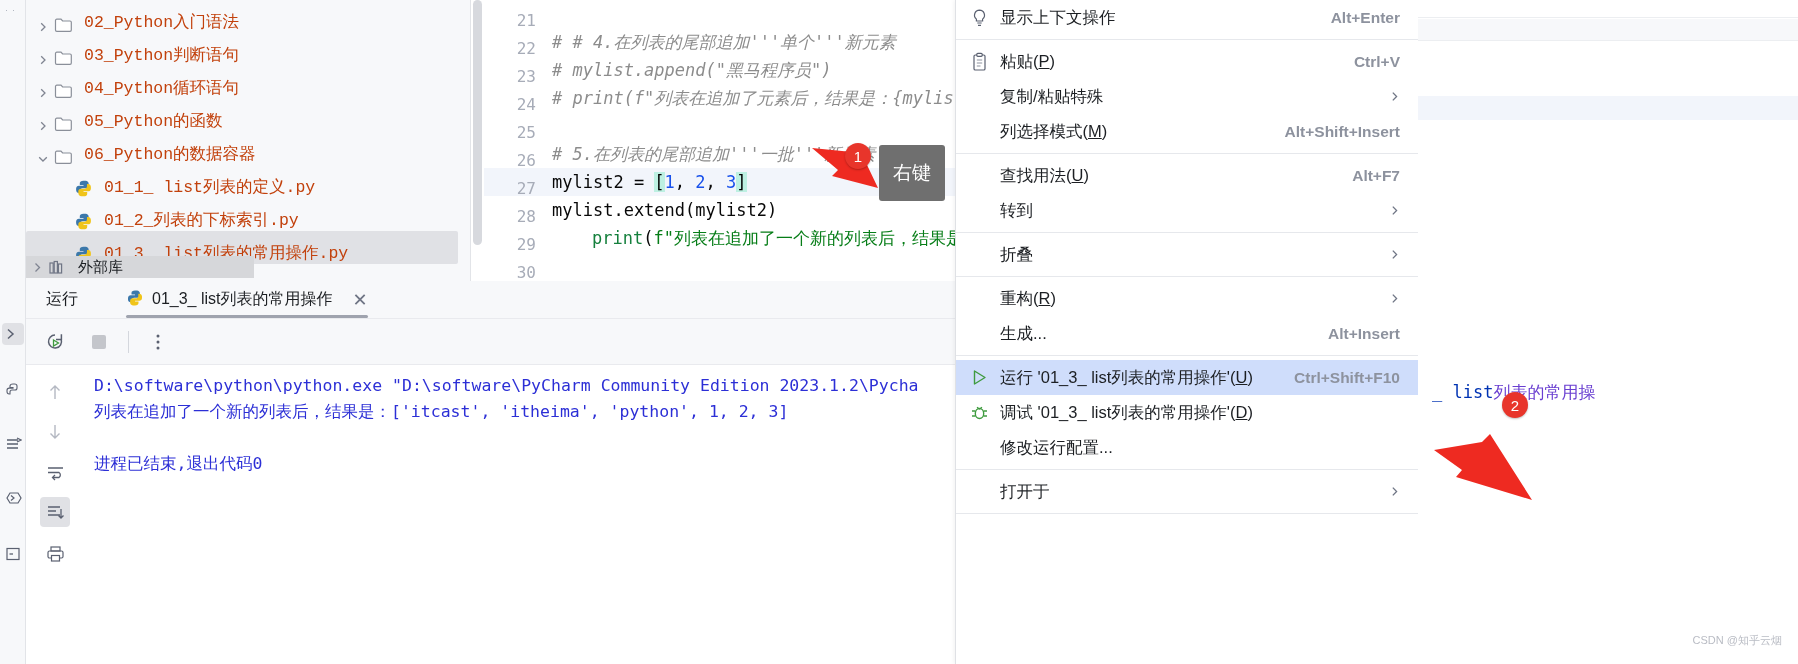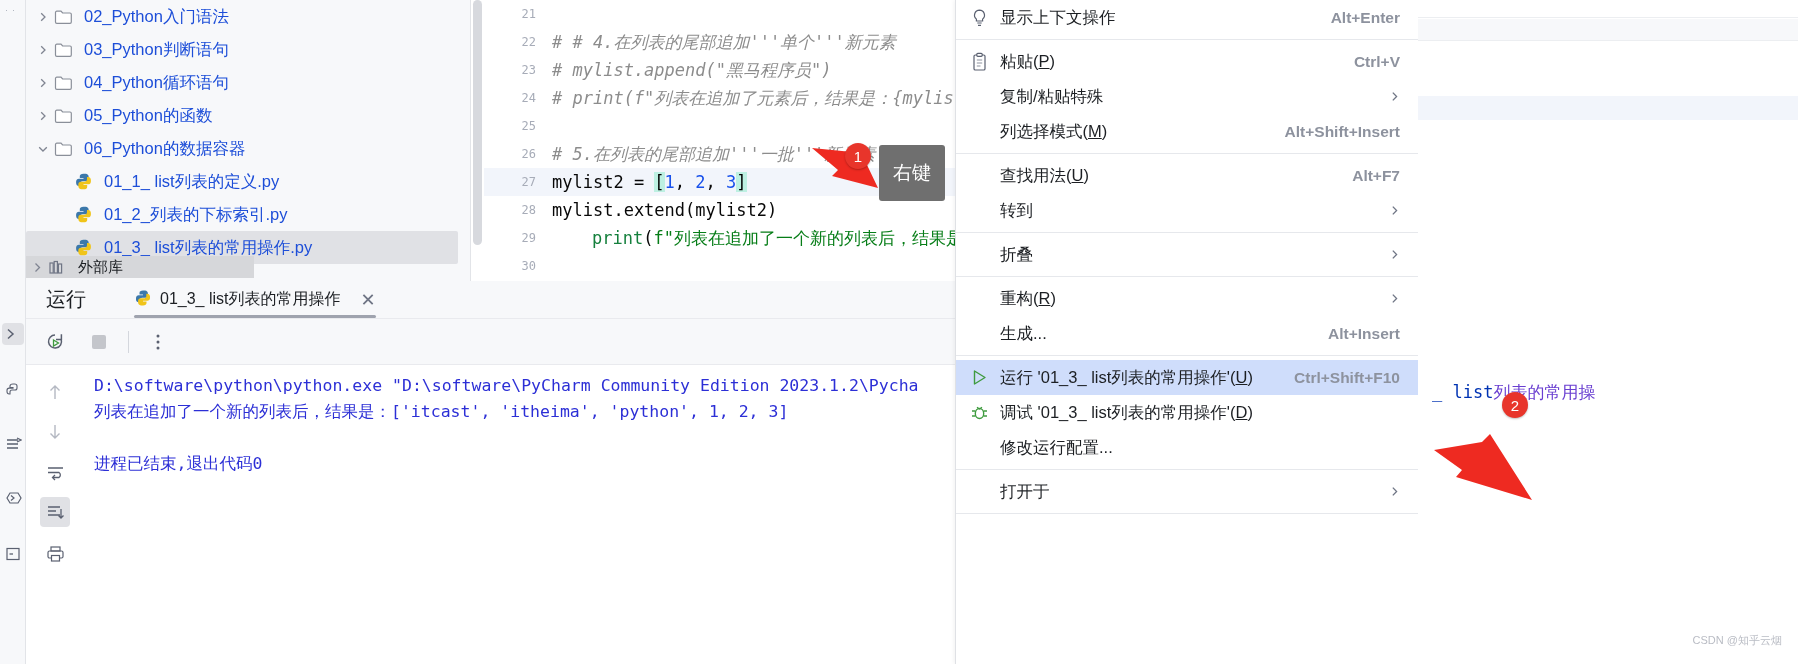--- a/index.html
+++ b/index.html
@@ -17,22 +17,22 @@
     position: absolute; left: 0; top: 0; width: 470px; height: 281px;
     background: #f7f8fa; overflow: hidden;
   }
   .tree-gutter {
     position: absolute; left: 0; top: 0; width: 26px; height: 281px;
     background: #f7f8fa; border-right: 1px solid #e2e4e8;
   }
   .tree-dots { position:absolute; left:5px; top:5px; font-size:9px; color:#a9aeb8; letter-spacing:4px;}
   .tree-list { position: absolute; left: 26px; top: 0; right: 12px; }
   .tree-row {
-    display: flex; align-items: center; height: 33px;
-    padding-left: 6px; font-size: 16.5px; color: #1d4ed8; white-space: nowrap;
+    display: flex; align-items: flex-end; height: 33px;
+    padding-left: 6px; font-size: 16.5px; color: #c2410c; white-space: nowrap; font-family: Liberation Mono, monospace;
   }
   .tree-row.selected { background: #e0e1e5; border-radius: 2px; }
   .chev {
     width: 22px; display:flex; align-items:center; justify-content:center;
     color:#7f8491; font-size: 13px; flex: none;
   }
   .chev svg { display:block; }
   .ind-1 { padding-left: 48px; }
   .folder-ico { width: 26px; flex:none; display:flex; align-items:center; }
   .py-ico { width: 26px; flex:none; display:flex; align-items:center; }
@@ -57,22 +57,22 @@
     background:#d7d9de; border-radius:5px;
   }
   .code-area { position:absolute; left:13px; top:0; right:0; bottom:0; }
   .code-line {
     position: relative; height: 28px; line-height: 28px;
     font-family: "DejaVu Sans Mono", "Liberation Mono", monospace;
     font-size: 17px; white-space: pre;
   }
   .code-line.cur { background: #f2f5fb; }
   .ln {
-    position:absolute; left:0; top:0; width: 52px; text-align:right;
-    color: #a7acb8; font-size: 12px;
+    position:absolute; left:0; top:7px; width: 52px; text-align:right;
+    color: #a7acb8; font-size: 16px;
     font-family: "DejaVu Sans Mono","Liberation Mono",monospace;
   }
   .ctext { position:absolute; left: 68px; top:0; }
   .cmt { color:#8c8c8c; font-style: italic; }
   .kw  { color:#0033b3; }
   .num { color:#1750eb; }
   .str { color:#067d17; }
   .fn  { color:#15803d;margin-left:40px; }
   .brk { color:#000; background:#bdf0e2; }
   .plain { color:#080808; }
@@ -91,21 +91,21 @@
     display:flex; align-items:center; justify-content:center; color:#5a6070;
     border-radius:4px;
   }
   .rail-btn.active { background:#e0e1e5; }
 
   .run-tabbar {
     position:absolute; left:26px; top:0; right:0; height:38px;
     background:#f7f8fa; border-bottom:1px solid #e9eaee;
     display:flex; align-items:center;
   }
-  .run-title { font-size:20px; color:#1c1f23; margin-left:20px;font-family:Liberation Mono, monospace; }
+  .run-title { font-size:16px; color:#1c1f23; margin-left:20px;font-family:Liberation Mono, monospace; }
   .run-tab {
     display:flex; align-items:center; gap:8px; margin-left:48px;
     font-size:16px; color:#1c1f23; position:relative; height:38px;
   }
   .run-tab-underline {
     position:absolute; left: 0; right: 0; bottom:1px; height:3px;
     background:#9fa3ae; border-radius:2px;
   }
   .tab-close { color:#6f7585; font-size:18px; margin-left:12px; }
 

